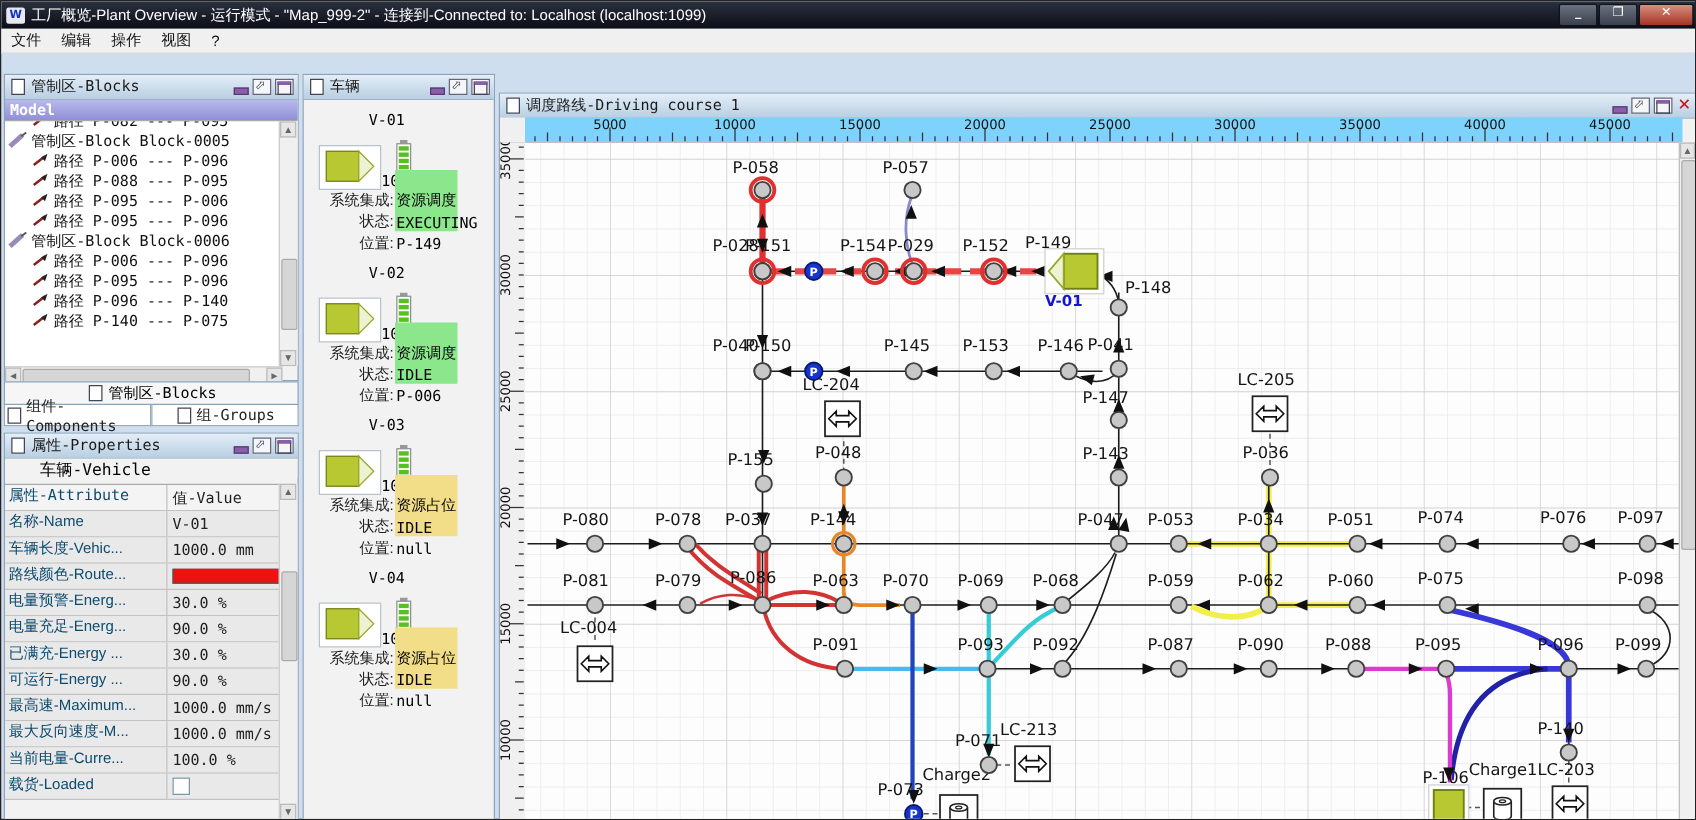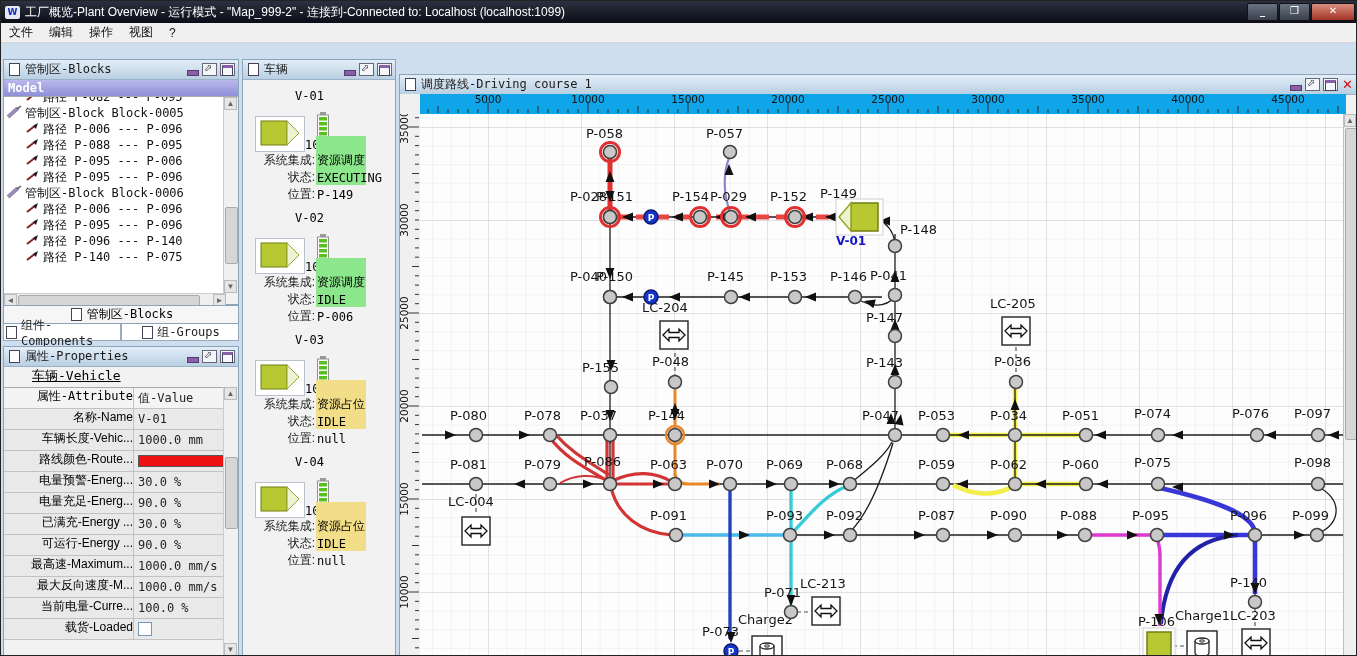--- a/index.html
+++ b/index.html
@@ -39,40 +39,40 @@
   .vsb .arr{position:absolute;left:0;width:13px;height:13px;background:#e6e6e6;border:1px solid #bbb;box-sizing:border-box;color:#666;font-size:8px;text-align:center;line-height:12px;}
   .vsb .thumb{position:absolute;left:1px;width:11px;background:#d6d6d6;border:1px solid #aaa;border-radius:2px;}
   .hsb{position:relative;height:14px;background:#f0f0f0;border-top:1px solid #ccc;}
   .hsb .arr{position:absolute;top:0;width:13px;height:13px;background:#e6e6e6;border:1px solid #bbb;box-sizing:border-box;color:#666;font-size:8px;text-align:center;line-height:12px;}
   .hsb .thumb{position:absolute;top:1px;height:11px;background:#d6d6d6;border:1px solid #aaa;border-radius:2px;}
   
   #tab-active{position:absolute;left:2px;top:304px;width:236px;height:19px;background:#f6f6f6;border:1px solid #8aa4bc;box-sizing:border-box;display:flex;align-items:center;justify-content:center;font:12px "DejaVu Sans Mono",monospace;}
   #tab-row{position:absolute;left:2px;top:323px;width:236px;height:17px;display:flex;}
   .tab2{flex:1;background:#ffffff;border:1px solid #9ab;border-top:none;display:flex;align-items:center;justify-content:center;font:12px "DejaVu Sans Mono",monospace;color:#222;}
   
-  #props-sub{height:15px;line-height:21px;padding-left:28px;font:13px "DejaVu Sans Mono",monospace;background:#f2f2f2;text-decoration:underline;}
+  #props-sub{height:15px;line-height:21px;padding-left:28px;font:13px "DejaVu Sans Mono",monospace;background:#f2f2f2;}
   #ptable{position:absolute;left:0;top:40px;right:14px;bottom:0;border-top:1px solid #aaa;}
   .prow{display:flex;height:20px;border-bottom:1px solid #c2c2c2;background:#e9e9e9;}
   .prow.head{background:#f4f4f4;}
-  .pc1{width:126px;border-right:1px solid #c2c2c2;padding-left:3px;line-height:19px;font:12px "Liberation Sans",sans-serif;color:#000000;overflow:hidden;white-space:nowrap;text-align:right;}
+  .pc1{width:126px;border-right:1px solid #c2c2c2;padding-left:3px;line-height:19px;font:12px "Liberation Sans",sans-serif;color:#0c4a6e;overflow:hidden;white-space:nowrap;}
   .pc2{flex:1;padding-left:4px;line-height:19px;font:12px "DejaVu Sans Mono",monospace;color:#222;overflow:hidden;white-space:nowrap;display:flex;align-items:center;}
   .swatch{width:88px;height:10px;border:1px solid #555;}
   .cbx{width:12px;height:12px;background:#fdfdfd;border:1px solid #7a96b0;}
   
   .vblock{height:119px;padding-top:3px;}
   .vname{padding-left:52px;font:12px "DejaVu Sans Mono",monospace;height:15px;}
   .vtop{display:flex;align-items:flex-end;height:48px;}
   .vicon{width:48px;height:34px;background:#fff;border:1px solid #b8c2cc;margin-left:12px;}
   .vbat{display:flex;flex-direction:column;align-items:center;}
   .vpct{font:12px "DejaVu Sans Mono",monospace;}
   .vline{display:flex;height:17px;align-items:center;}
   .vlbl{width:72px;text-align:right;font:12px "Liberation Sans",sans-serif;color:#222;flex:none;}
   .vval{font:12px "DejaVu Sans Mono",monospace;margin-left:1px;padding:16px 1px;}
   
-  #map-ruler-top{position:absolute;left:20px;top:19px;width:926px;height:20px;background:#0ea5e9;border-bottom:7px solid #b91c1c;text-align:center;}
+  #map-ruler-top{position:absolute;left:20px;top:19px;width:926px;height:20px;background:#7dd3fc;border-bottom:7px solid #b91c1c;text-align:center;}
   #map-ruler-left{position:absolute;left:0;top:39px;width:20px;height:557px;background:#f0f0f0;border-right:1px solid #999;}
   #map-corner{position:absolute;left:0;top:19px;width:20px;height:20px;background:#f0f0f0;border-right:1px solid #bbb;border-bottom:1px solid #999;}
   #map-canvas{position:absolute;left:20px;top:39px;width:926px;height:557px;background:#fdfdfd;overflow:hidden;}
   #map-vsb{position:absolute;right:0;top:39px;width:13px;height:557px;background:#f0f0f0;border-left:1px solid #c0c0c0;}
   text{font-family:"DejaVu Sans",sans-serif;}
 </style>
 </head>
 <body>
 
 <div id="win">

